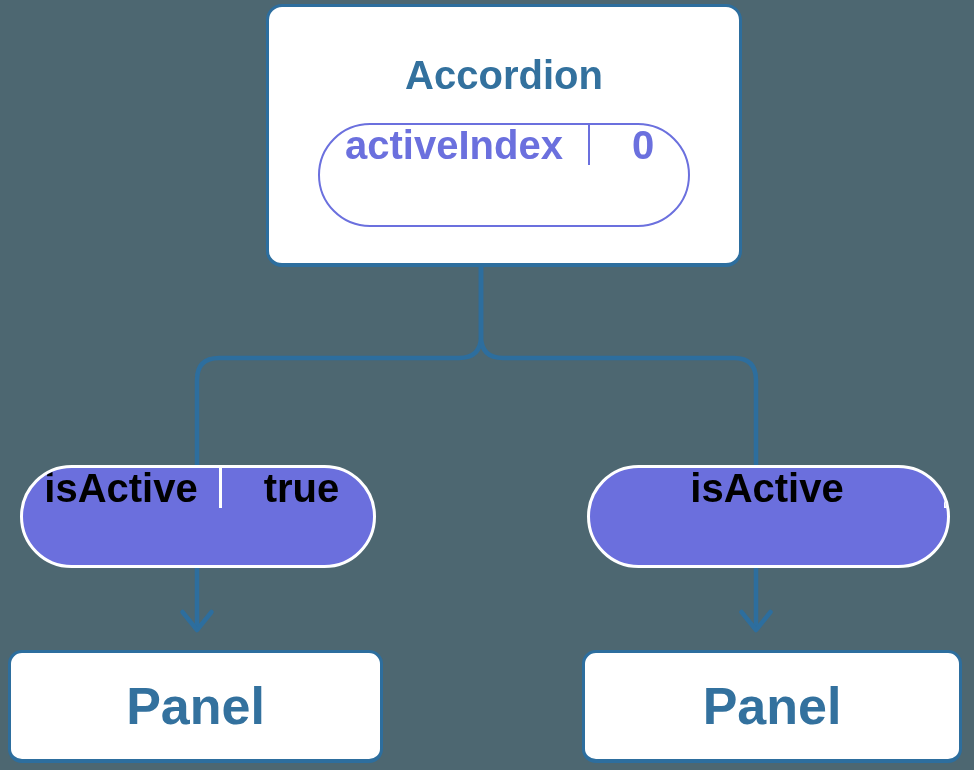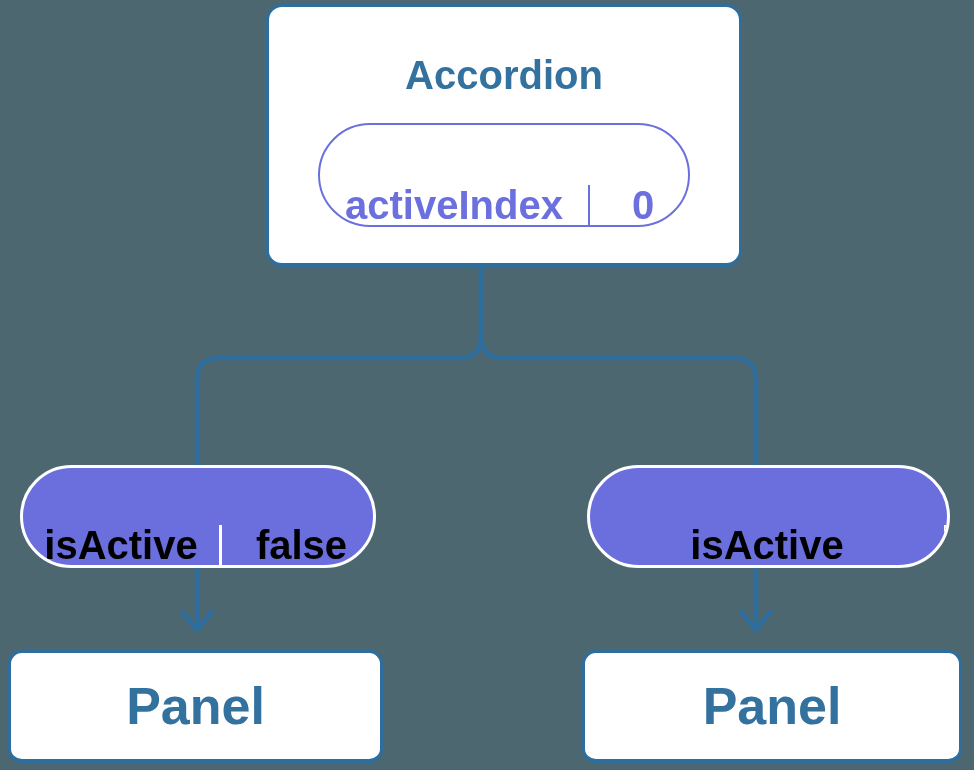--- a/index.html
+++ b/index.html
@@ -31,21 +31,21 @@
   .accordion-card {
     left: 255px; top: 4px; width: 476px; height: 263px;
     border-radius: 16px;
     display: flex; flex-direction: column; align-items: center; justify-content: center;
     gap: 26px; padding-top: 10px; margin-left: 11px;
   }
   .card-title {
     font-size: 40px; font-weight: 600; color: var(--text-blue); line-height: 1.12;
   }
   .pill {
-    display: flex; align-items: flex-end;
+    display: flex; align-items: flex-start;
     border-radius: 999px; overflow: hidden; gap: 8px;
   }
   .pill .cell {
     display: flex; align-items: center; justify-content: center;
     font-size: 40px; font-weight: 600; line-height: 1;
   }
   .pill-outline {
     width: 372px; height: 104px;
     background: #ffffff;
     border: 2.5px solid var(--purple-outline);
@@ -89,21 +89,21 @@
   <div class="card accordion-card">
     <div class="card-title">Accordion</div>
     <div class="pill pill-outline">
       <span class="cell cell-name">activeIndex</span>
       <span class="cell cell-value">0</span>
     </div>
   </div>
 
   <div class="pill pill-filled" id="prop-pill-left">
     <span class="cell cell-name">isActive</span>
-    <span class="cell cell-value">false</span>
+    <span class="cell cell-value">true</span>
   </div>
 
   <div class="pill pill-filled" id="prop-pill-right">
     <span class="cell cell-name">isActive</span>
   </div>
 
   <div class="card panel-card" id="panel-left">
     <span>Panel</span>
   </div>
 

